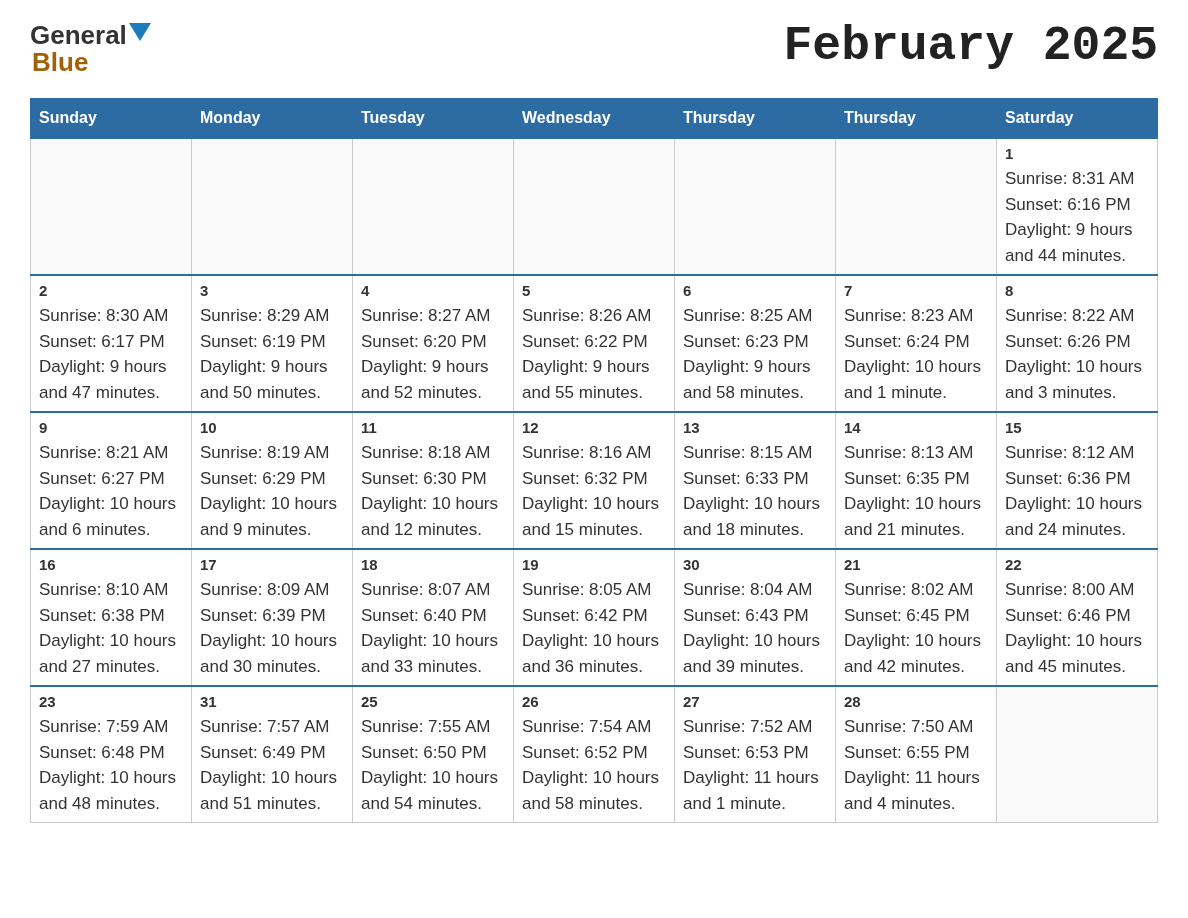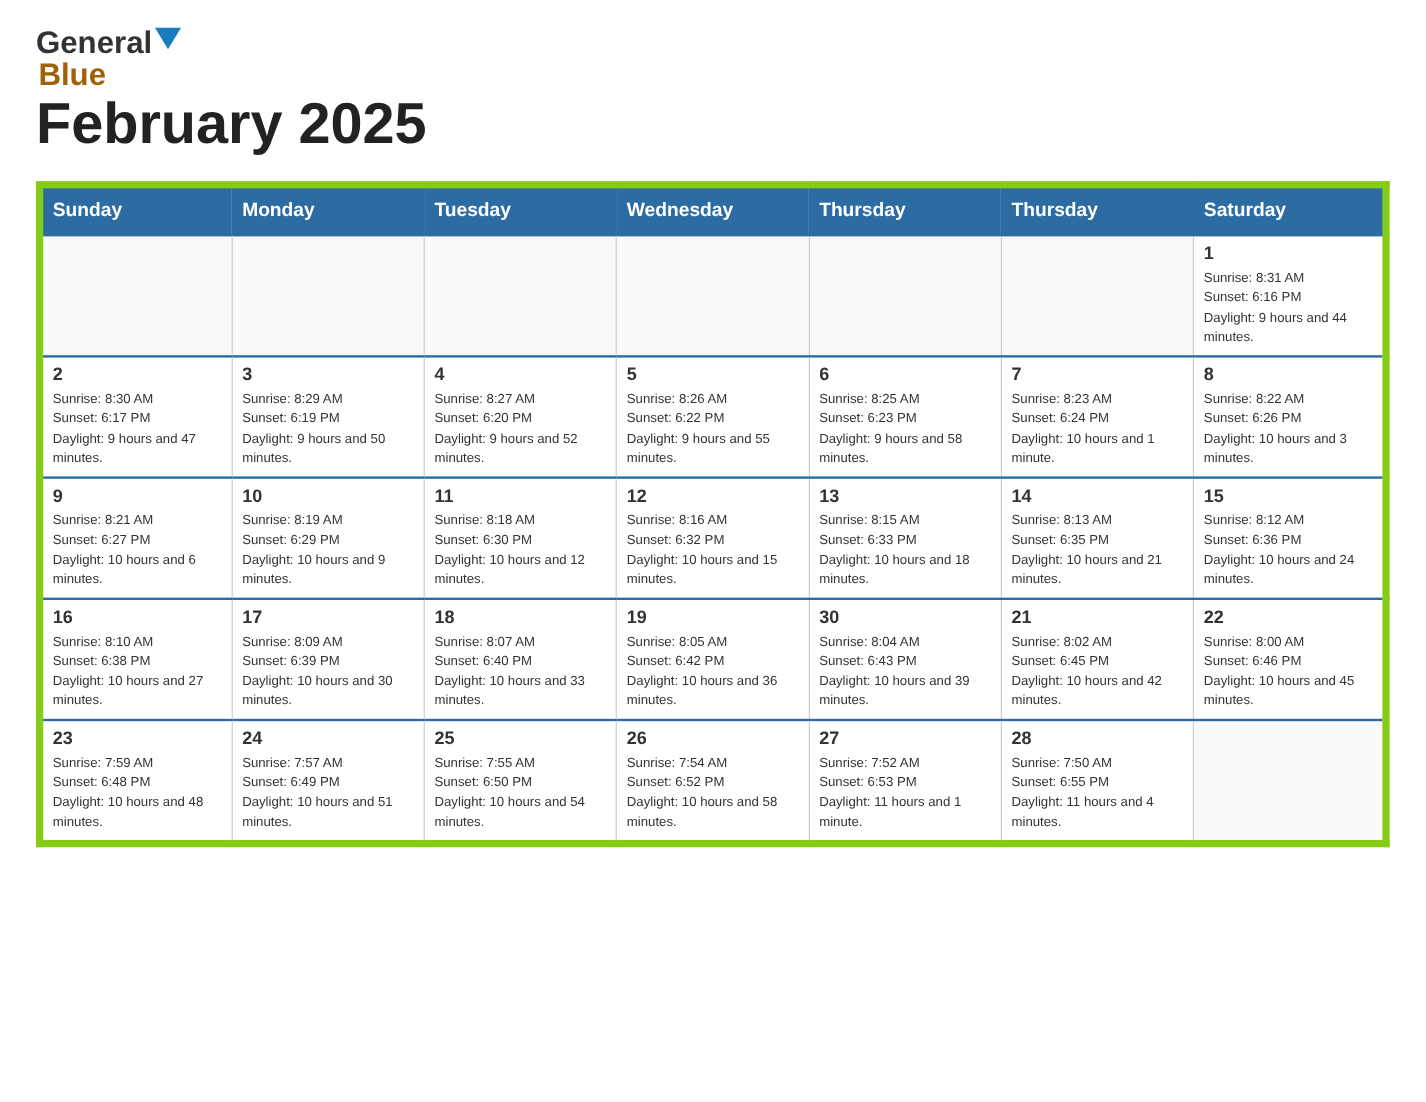--- a/index.html
+++ b/index.html
@@ -8,51 +8,51 @@
       background: #fff;
       padding: 20px 30px;
       width: 1188px;
       min-height: 918px;
     }
     .header {
       display: flex;
       justify-content: space-between;
       align-items: flex-start;
       margin-bottom: 20px;
-      flex-direction: column;
     }
     .logo {
       display: flex;
       align-items: flex-end;
       font-size: 22px;
       font-weight: bold;
       color: #333;
     }
     .logo .general {
       color: #333;
     }
     .title-block {
       text-align: right;
     }
     .title-block h1 {
       font-size: 48px;
       font-weight: bold;
       color: #222;
       line-height: 1.1;
+      font-family: Liberation Mono, monospace;
     }
     .title-block h2 {
       font-size: 20px;
       font-weight: normal;
       color: #333;
       margin-top: 4px;
     }
     .calendar {
       width: 100%;
       border-collapse: collapse;
-      border: 6px solid #84cc16;
+      border: 1px solid #84cc16;
     }
     .calendar th {
       background-color: #2d6ca2;
       color: #fff;
       font-size: 16px;
       font-weight: bold;
       padding: 10px 8px;
       text-align: left;
       border: 1px solid #2d6ca2;
     }
@@ -68,21 +68,21 @@
     .calendar td.empty {
       background: #f9f9f9;
     }
     .day-number {
       font-size: 15px;
       font-weight: bold;
       margin-bottom: 4px;
       display: block;
     }
     .day-info {
-      font-size: 11px;
+      font-size: 17px;
       line-height: 1.5;
       color: #333;
     }
     .week-row td {
       border-top: 2px solid #2d6ca2;
     }
   </style>
 </head>
 <body>
 
@@ -219,21 +219,21 @@
           <span class="day-number">22</span>
           <div class="day-info">Sunrise: 8:00 AM<br>Sunset: 6:46 PM<br>Daylight: 10 hours and 45 minutes.</div>
         </td>
       </tr>
       <tr class="week-row">
         <td>
           <span class="day-number">23</span>
           <div class="day-info">Sunrise: 7:59 AM<br>Sunset: 6:48 PM<br>Daylight: 10 hours and 48 minutes.</div>
         </td>
         <td>
-          <span class="day-number">24</span>
+          <span class="day-number">31</span>
           <div class="day-info">Sunrise: 7:57 AM<br>Sunset: 6:49 PM<br>Daylight: 10 hours and 51 minutes.</div>
         </td>
         <td>
           <span class="day-number">25</span>
           <div class="day-info">Sunrise: 7:55 AM<br>Sunset: 6:50 PM<br>Daylight: 10 hours and 54 minutes.</div>
         </td>
         <td>
           <span class="day-number">26</span>
           <div class="day-info">Sunrise: 7:54 AM<br>Sunset: 6:52 PM<br>Daylight: 10 hours and 58 minutes.</div>
         </td>

